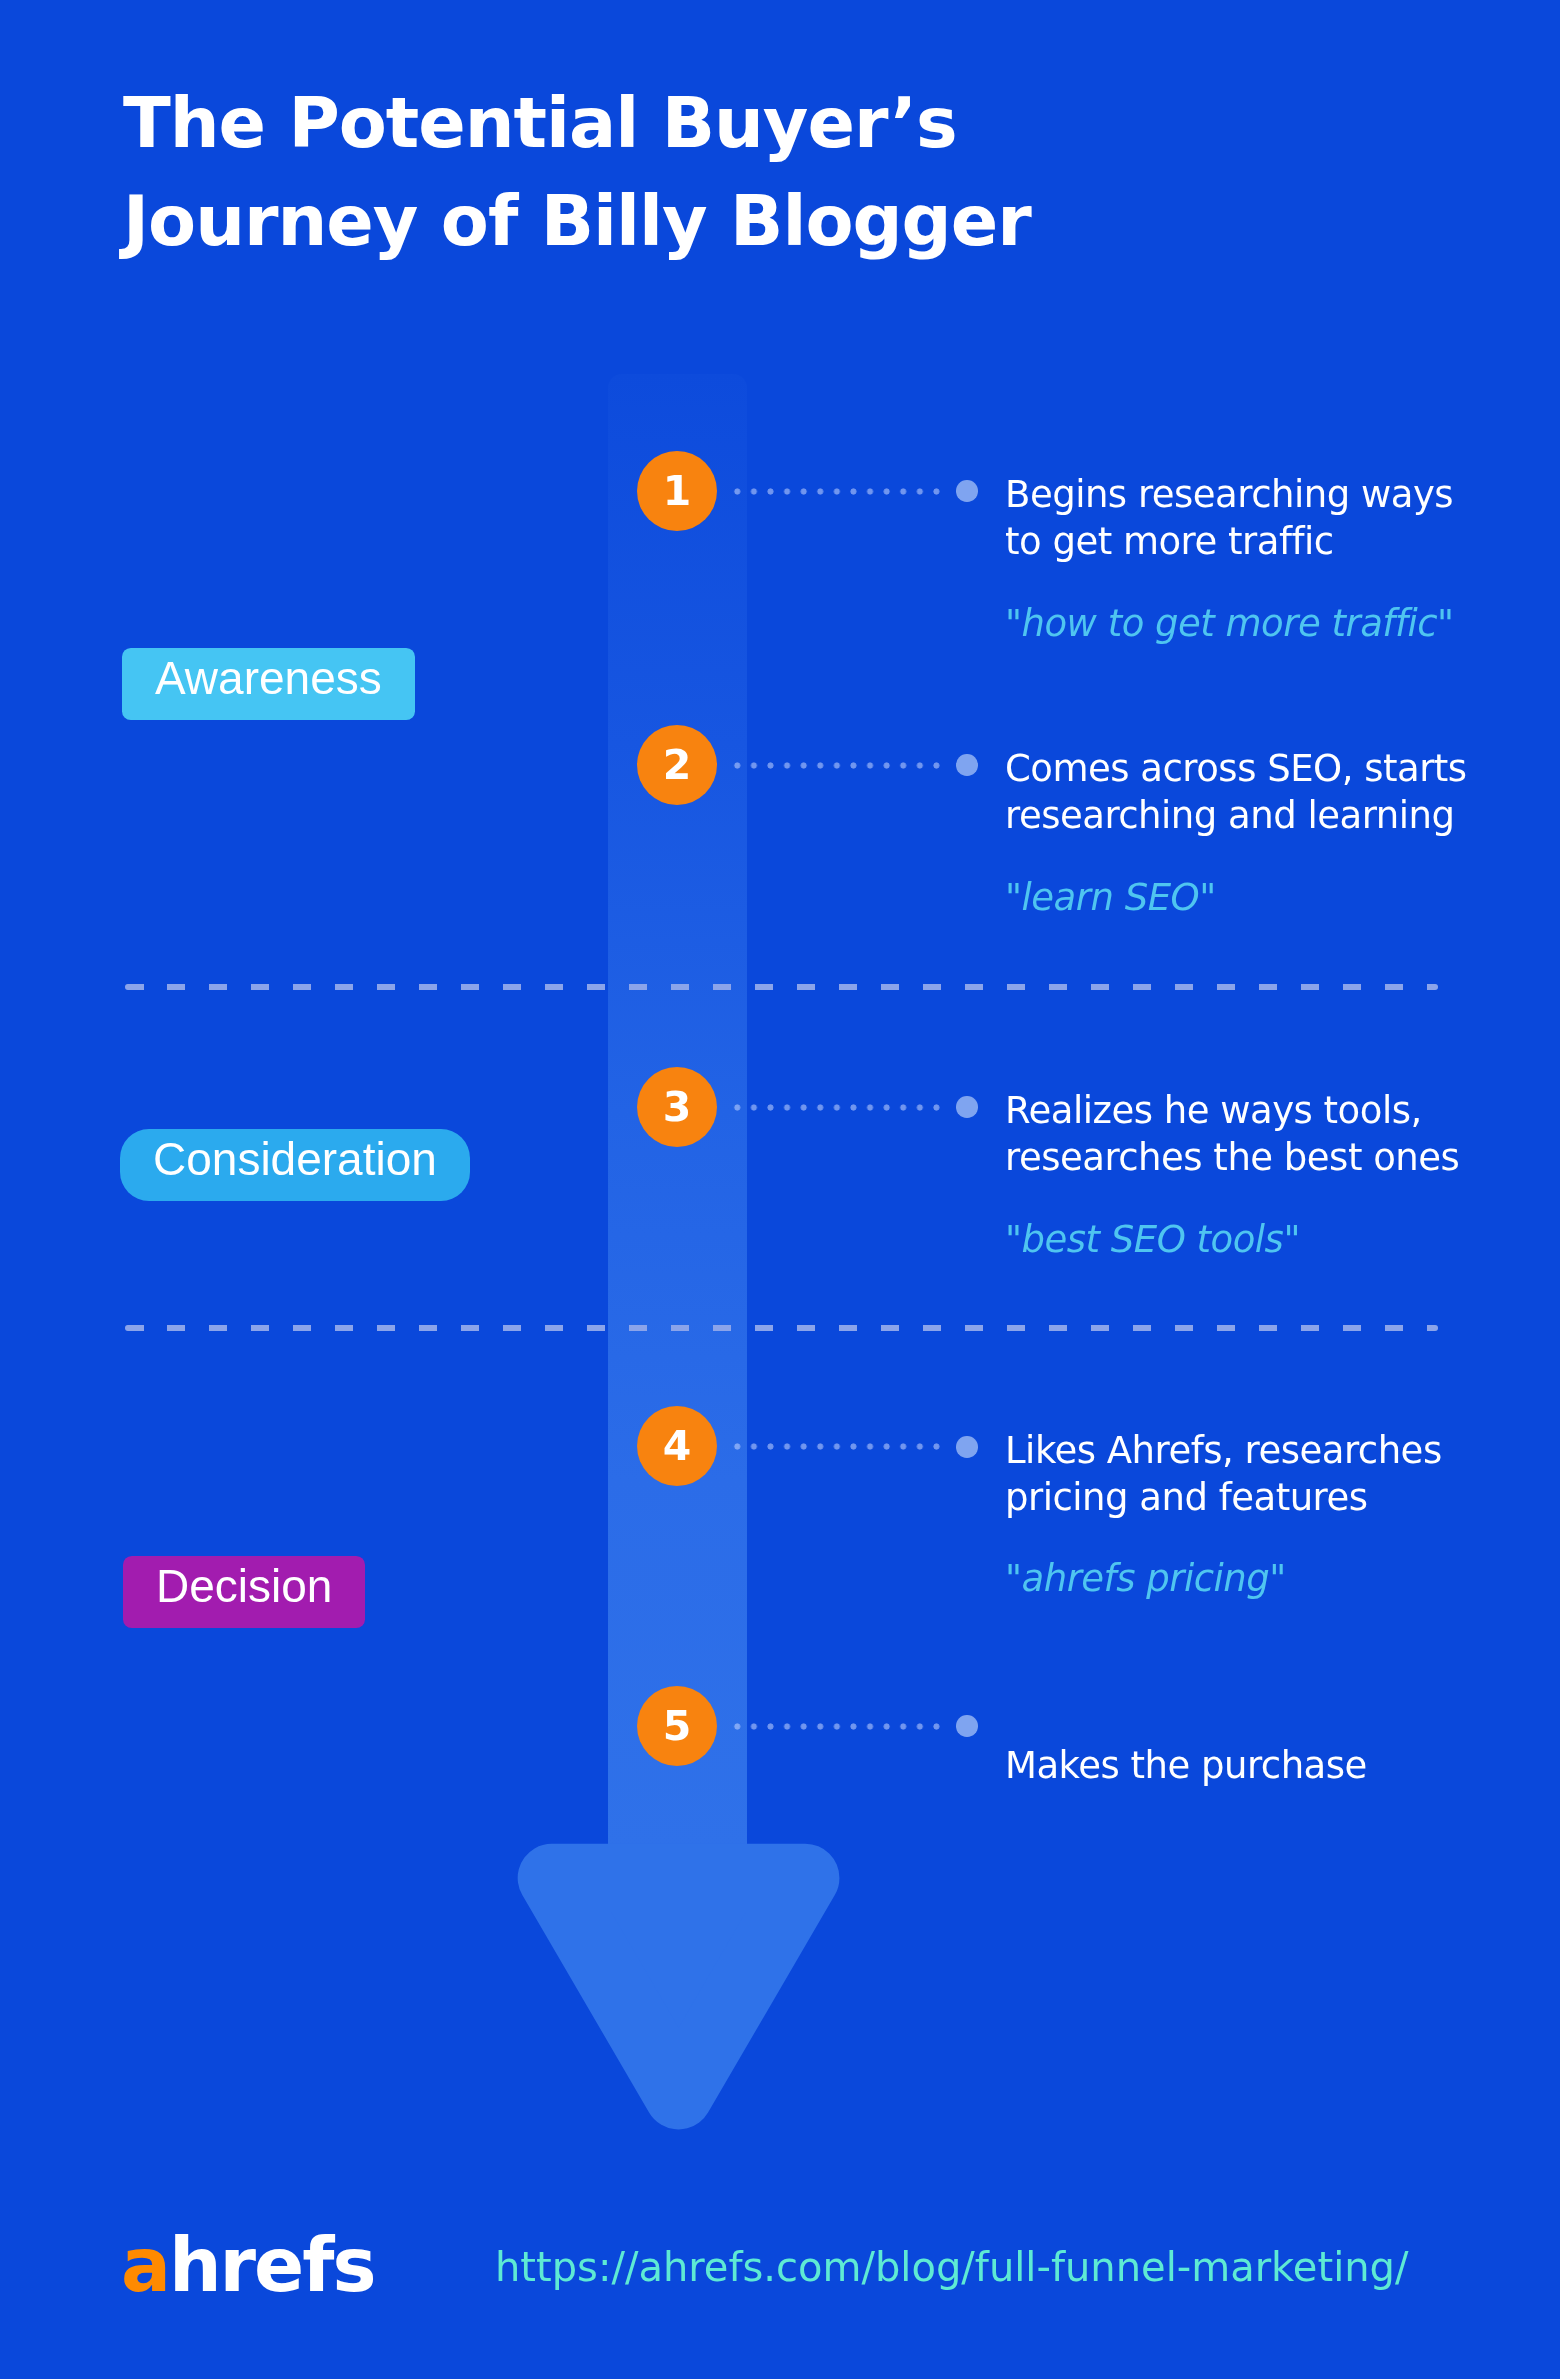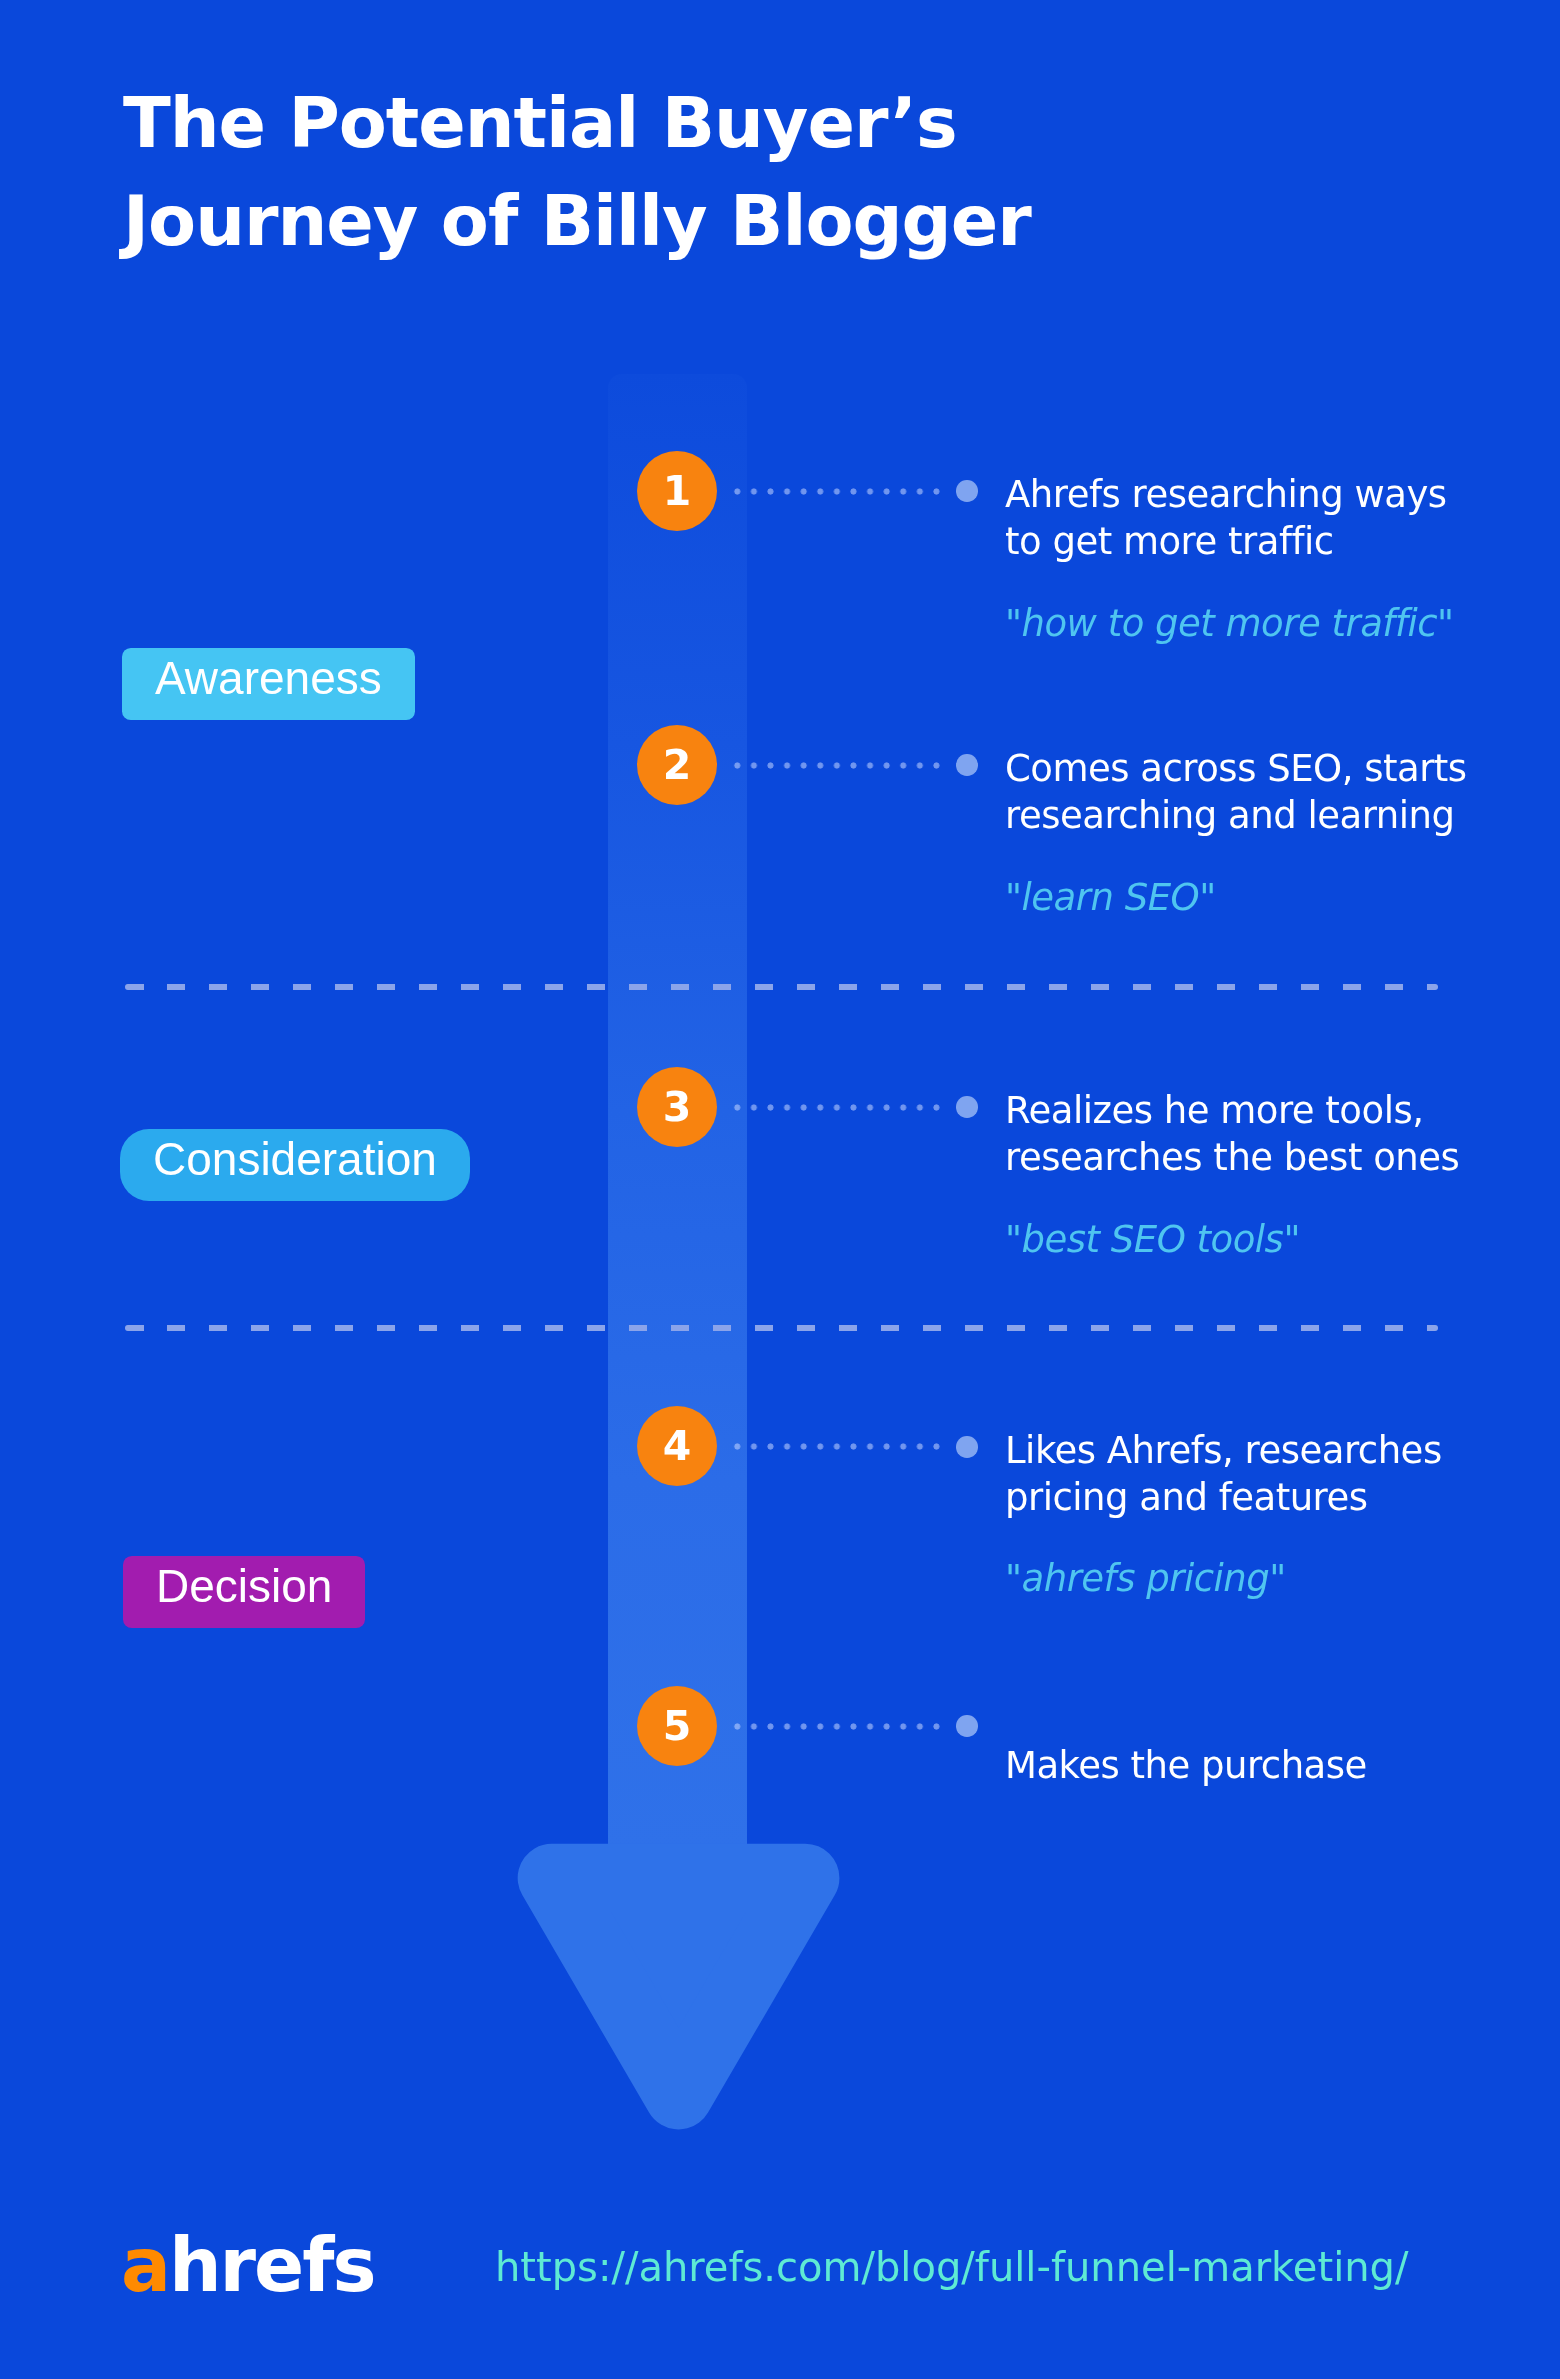--- a/index.html
+++ b/index.html
@@ -189,37 +189,37 @@
   <div class="divider d2"></div>
 
   <div class="stage-label awareness" style="background: rgb(69, 197, 243);">Awareness</div>
   <div class="stage-label consideration" style="background: rgb(43, 170, 238); border-radius: 29px;">Consideration</div>
   <div class="stage-label decision" style="background: #a21caf;">Decision</div>
 
   <div class="step s1">
     <div class="num-circle">1</div>
     <div class="leader"></div>
     <div class="leader-dot"></div>
-    <p class="step-text"><span>Ahrefs researching ways</span><br><span>to get more traffic</span></p>
+    <p class="step-text"><span>Begins researching ways</span><br><span>to get more traffic</span></p>
     <p class="step-query">"how to get more traffic"</p>
   </div>
 
   <div class="step s2">
     <div class="num-circle">2</div>
     <div class="leader"></div>
     <div class="leader-dot"></div>
     <p class="step-text"><span>Comes across SEO, starts</span><br><span>researching and learning</span></p>
     <p class="step-query">"learn SEO"</p>
   </div>
 
   <div class="step s3">
     <div class="num-circle">3</div>
     <div class="leader"></div>
     <div class="leader-dot"></div>
-    <p class="step-text"><span>Realizes he more tools,</span><br><span>researches the best ones</span></p>
+    <p class="step-text"><span>Realizes he ways tools,</span><br><span>researches the best ones</span></p>
     <p class="step-query">"best SEO tools"</p>
   </div>
 
   <div class="step s4">
     <div class="num-circle">4</div>
     <div class="leader"></div>
     <div class="leader-dot"></div>
     <p class="step-text"><span>Likes Ahrefs, researches</span><br><span>pricing and features</span></p>
     <p class="step-query">"ahrefs pricing"</p>
   </div>

